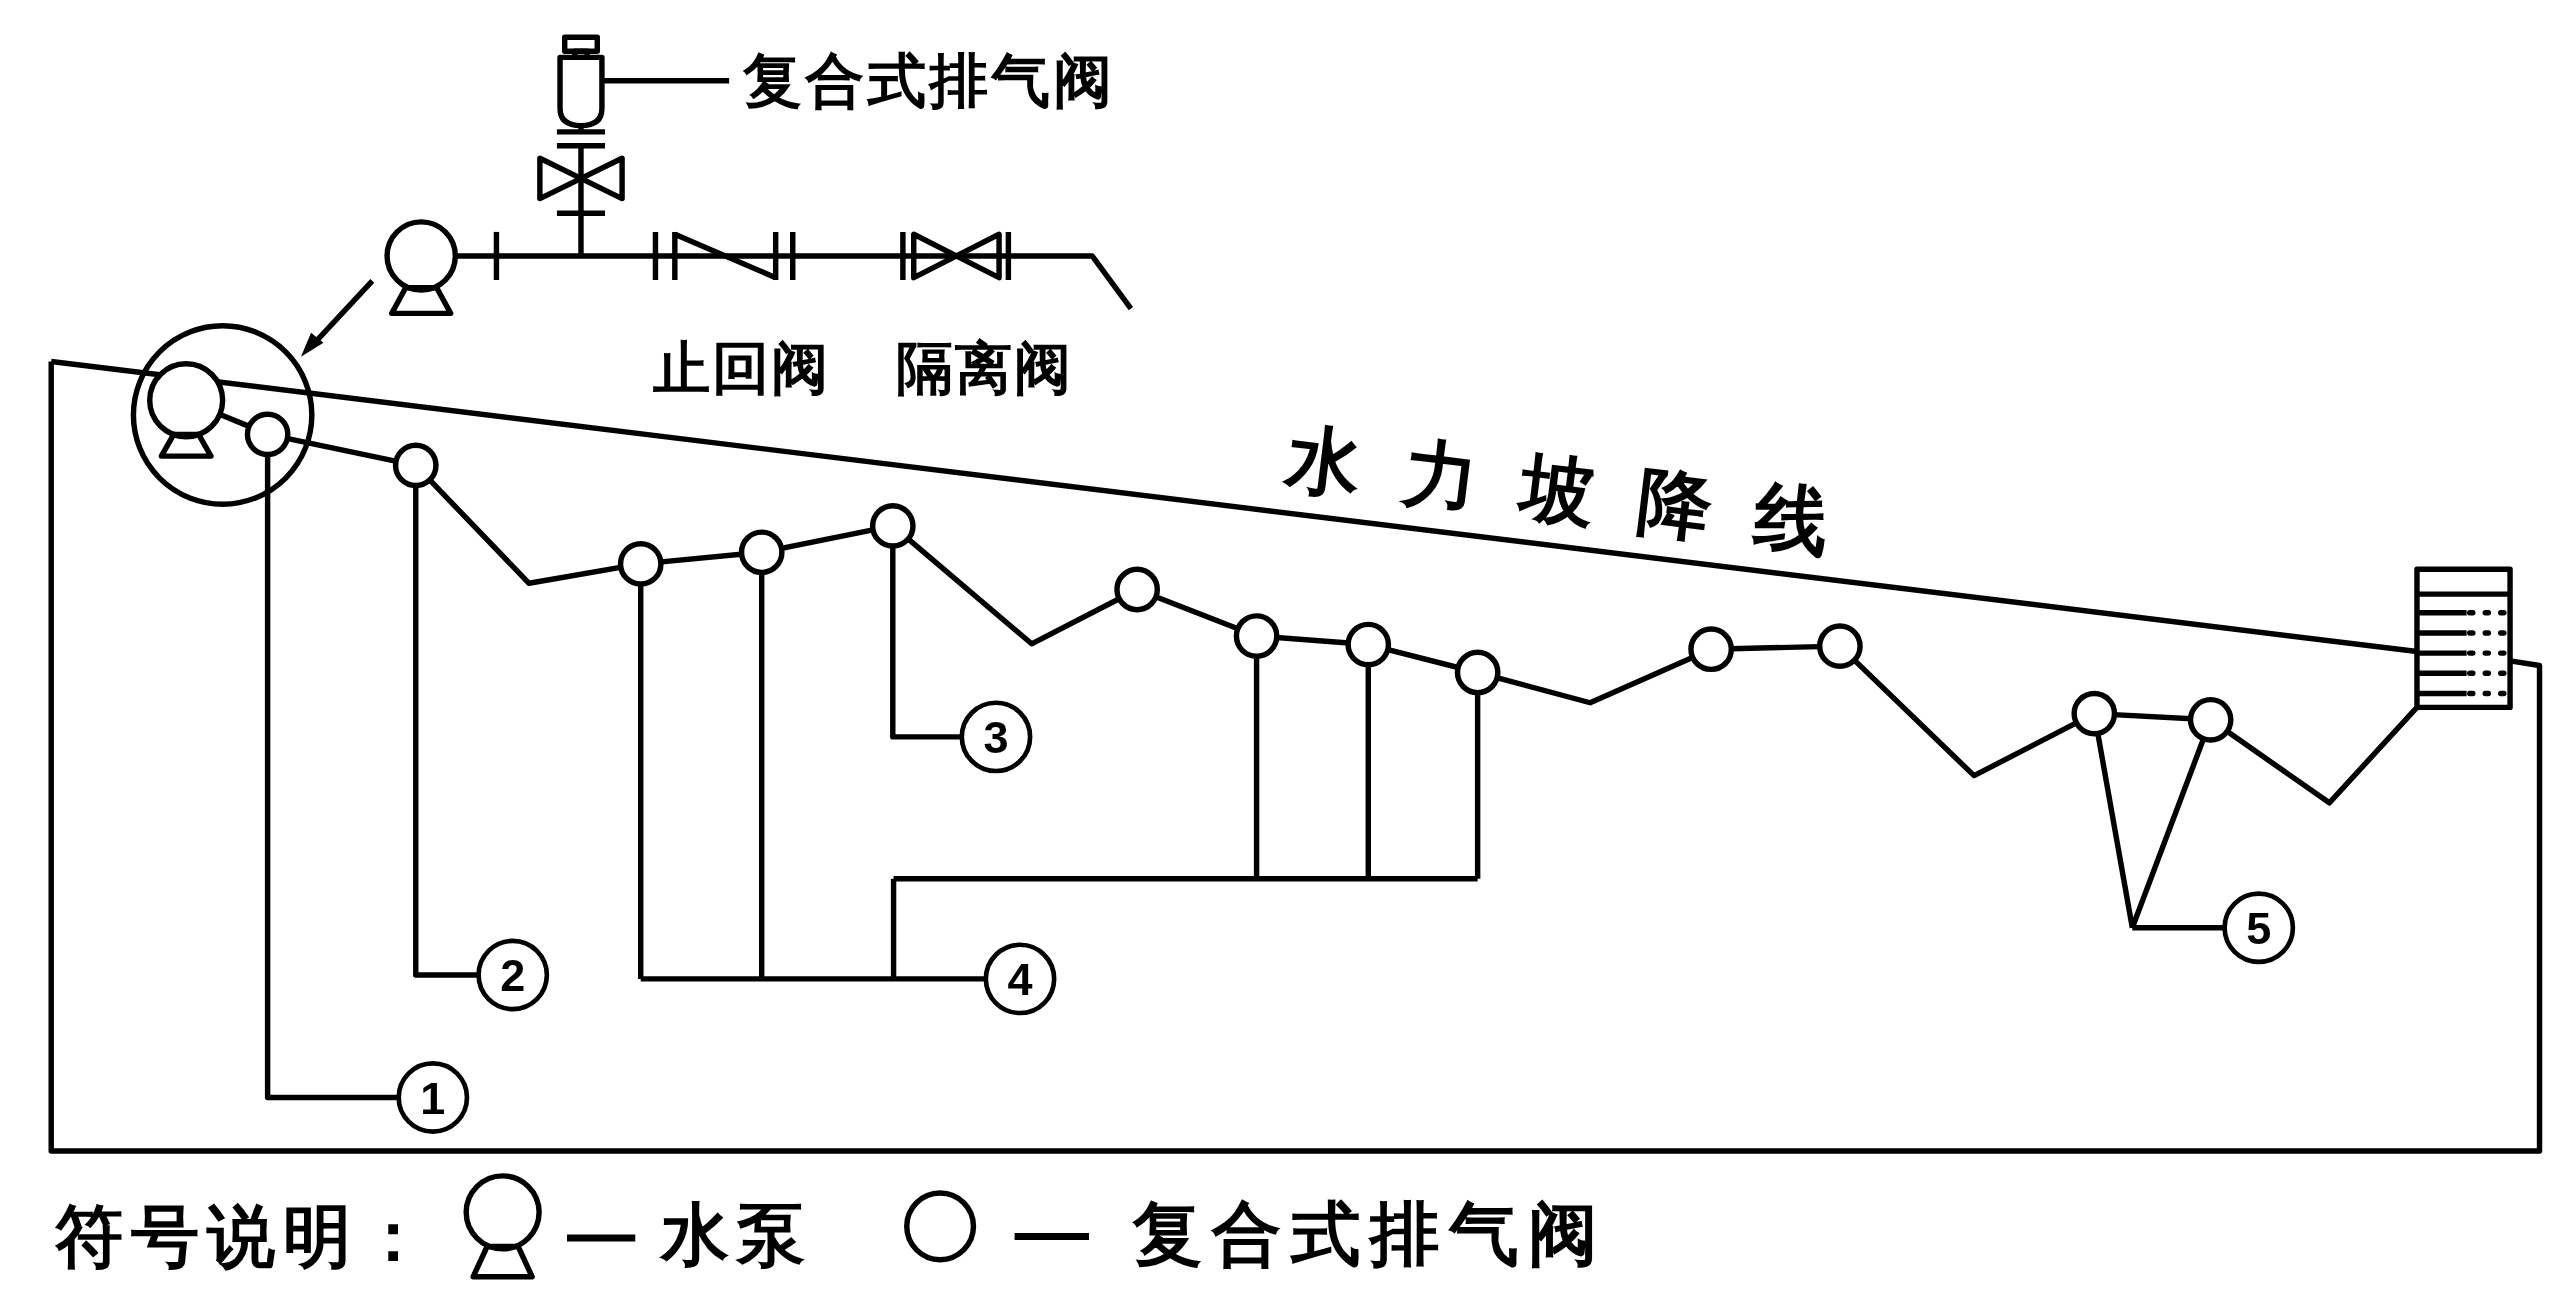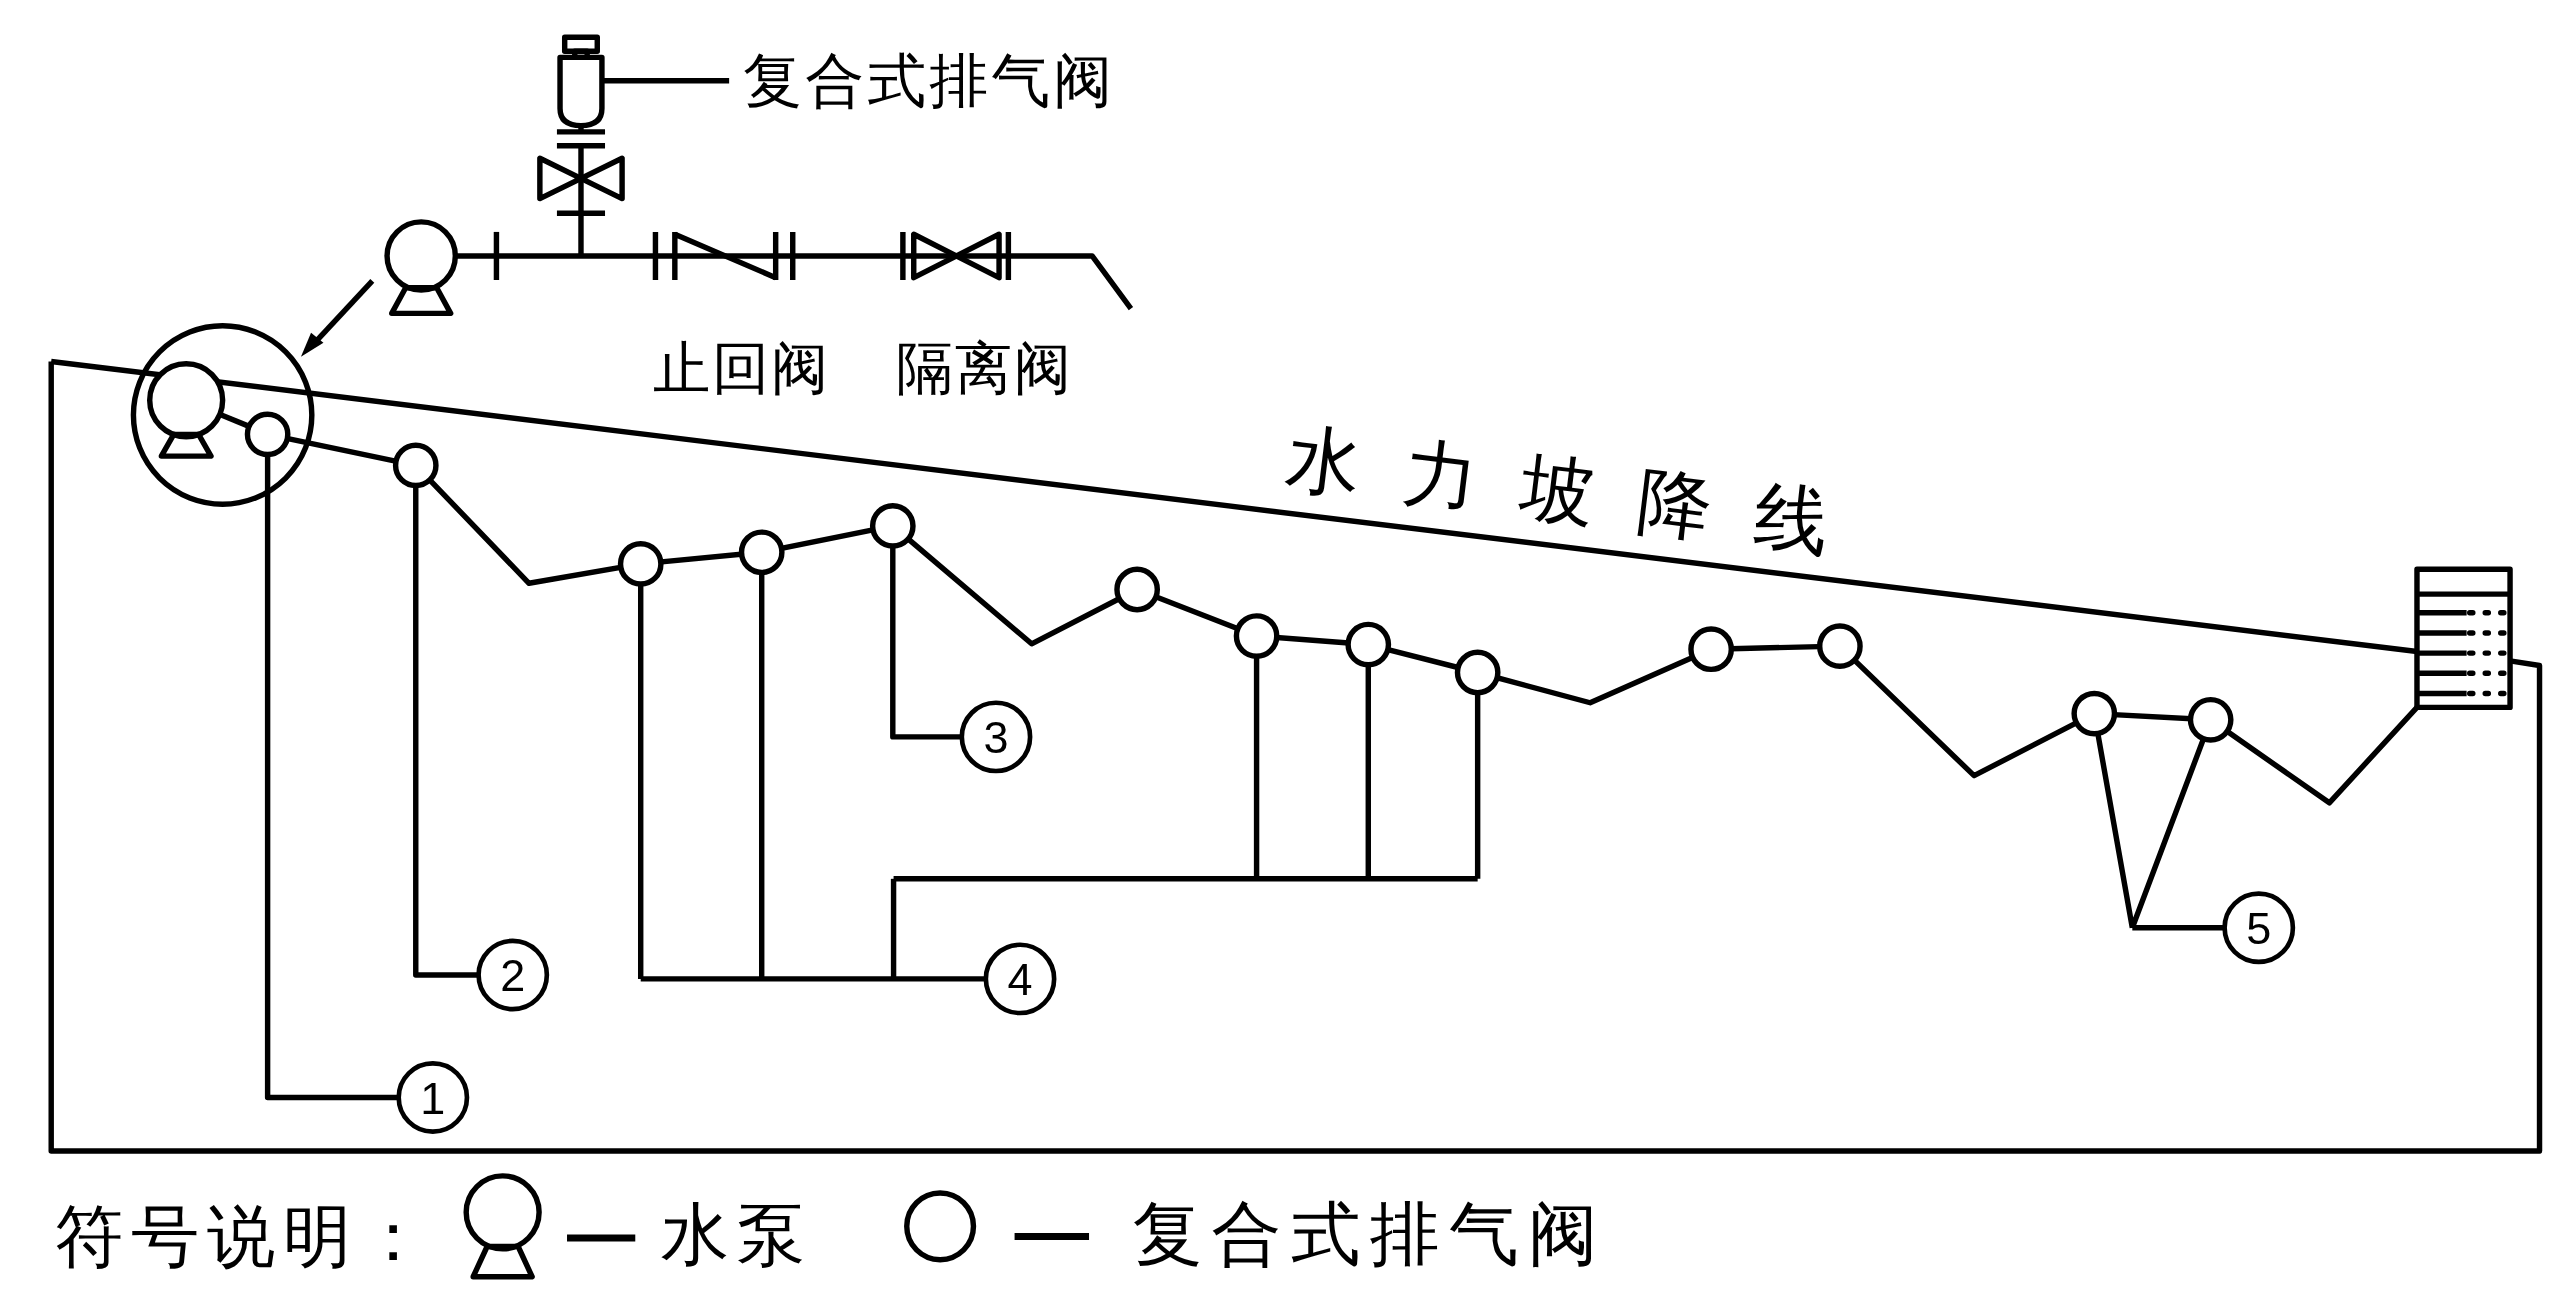--- a/index.html
+++ b/index.html
@@ -1,16 +1,16 @@
 <!DOCTYPE html>
 <html style="font-size:12.4px"><head>
 <meta charset="utf-8">
 <style>
   html,body{margin:0;padding:0;background:#ffffff;}
-  .stage{width:100%;background:#fff;}
+  .stage{width:100%;background:#fff;font-weight:bold;}
   svg{display:block;width:100%;height:auto;background:#fff;}
   .ln{fill:none;stroke:#000;stroke-width:7;stroke-linejoin:round;stroke-linecap:butt;}
   .dotted{fill:none;stroke:#000;stroke-width:7;stroke-dasharray:4 16;stroke-linecap:round;}
   .whitefill{fill:#ffffff;stroke:#000;stroke-width:7;stroke-linejoin:round;}
   .marker{fill:#ffffff;stroke:#000;stroke-width:7;}
   .callout-circle{fill:#ffffff;stroke:#000;stroke-width:6;}
   .arrowhead{fill:#000;stroke:none;}
   text{font-family:"Liberation Sans","DejaVu Sans",sans-serif;fill:#000;}
   .lbl{font-size:76px;letter-spacing:4px;}
   .lbl-valve{font-size:74px;letter-spacing:2px;}

